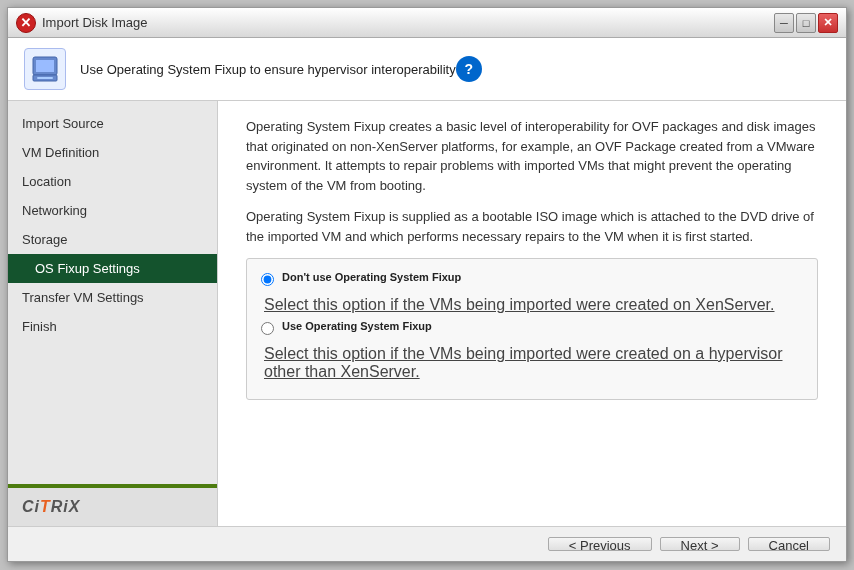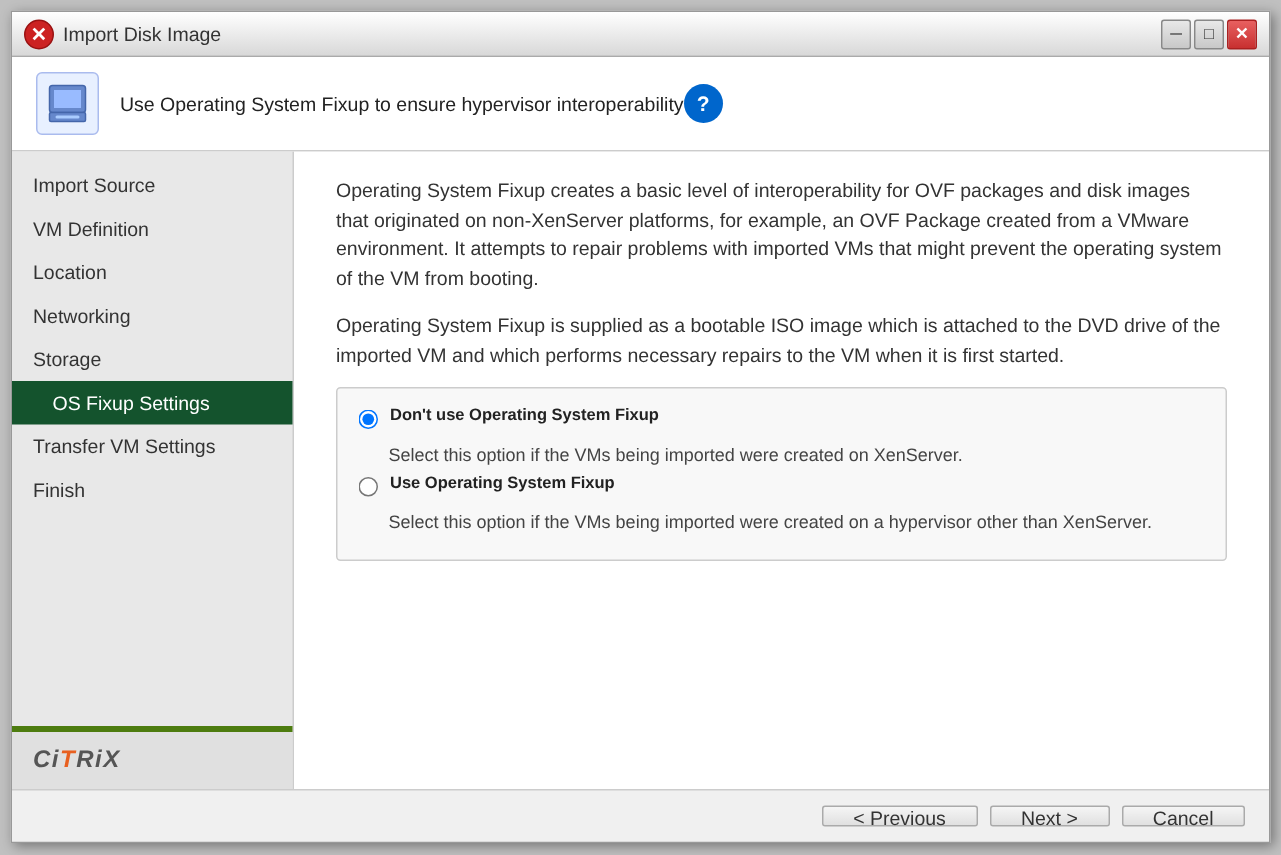--- a/index.html
+++ b/index.html
@@ -178,25 +178,26 @@
       flex-shrink: 0;
     }
 
     .radio-label {
       font-size: 11px;
       font-weight: 600;
       color: #222;
     }
 
     .radio-desc {
-      font-size: 12px;
+      font-size: 16px;
       color: #444;
-      margin-left: 20px;
+      margin-left: 3px;
       margin-top: 2px;
       margin-bottom: 6px;
+      text-decoration: underline;
     }
 
     .iso-location-row {
       display: flex;
       align-items: center;
       gap: 8px;
       margin-left: 20px;
       margin-top: 8px;
     }
 
@@ -233,21 +234,21 @@
       padding: 0 20px;
       border: 1px solid #aaa;
       background: linear-gradient(to bottom, #f5f5f5, #e0e0e0);
       cursor: pointer;
       font-size: 13px;
       color: #333;
       border-radius: 2px;
     }
 
     .left-panel {
-      width: 188px;
+      width: 210px;
       background: #e8e8e8;
       border-right: 1px solid #ccc;
       flex-shrink: 0;
       display: flex;
       flex-direction: column;
     }
 
     .left-panel-nav {
       flex: 1;
       padding: 8px 0;

